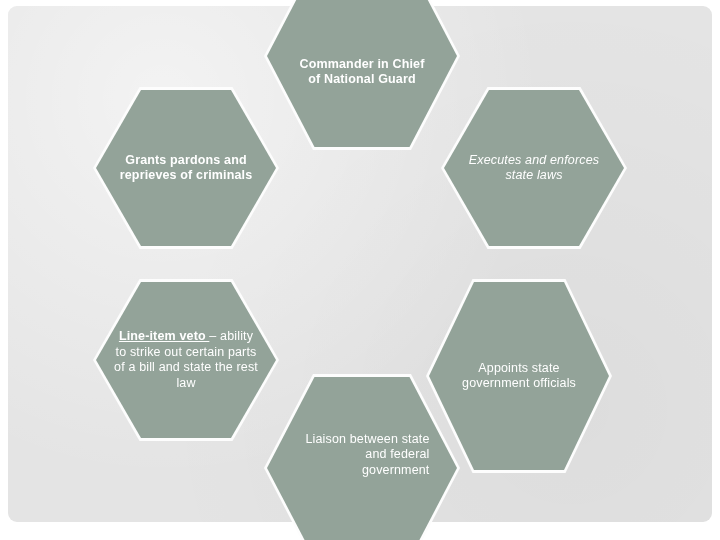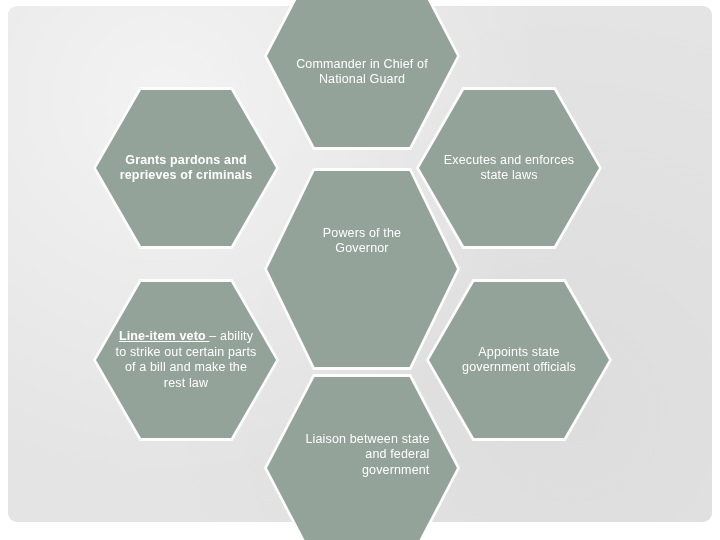--- a/index.html
+++ b/index.html
@@ -88,49 +88,44 @@
 </style>
 </head>
 <body>
 
 <div id="slide"></div>
 
 <div id="diagram">
 
   <div class="hex-wrap" style="left:272px; top:-32px; width:196px; height:188px;">
     <div class="hex">
-      <div class="hex-label" style="padding-top:32px;">Commander in Chief of National Guard</div>
+      <div class="hex-label" style="padding-top:32px;font-weight:bold;">Commander in Chief of National Guard</div>
     </div>
   </div>
 
   <div class="hex-wrap" style="left:101px; top:93px; width:186px; height:162px;font-weight:bold;">
     <div class="hex">
       <div class="hex-label">Grants pardons and reprieves of criminals</div>
     </div>
   </div>
 
-  <div class="hex-wrap" style="left:424px; top:93px; width:186px; height:162px;">
+  <div class="hex-wrap" style="left:449px; top:93px; width:186px; height:162px;font-style:italic;">
     <div class="hex">
       <div class="hex-label">Executes  and enforces state laws</div>
     </div>
   </div>
 
-  <div class="hex-wrap" style="left:272px; top:174px; width:196px; height:202px;">
+
+  <div class="hex-wrap" style="left:101px; top:285px; width:186px; height:162px;">
     <div class="hex">
-      <div class="hex-label" style="margin-bottom:56px;">Powers of the Governor</div>
+      <div class="hex-label" style="max-width:145px;"><span class="term">Line-item  veto </span><span>– ability to strike out certain parts of a bill and state the rest law</span></div>
     </div>
   </div>
 
-  <div class="hex-wrap" style="left:101px; top:285px; width:186px; height:162px;">
-    <div class="hex">
-      <div class="hex-label" style="max-width:145px;"><span class="term">Line-item  veto </span><span>– ability to strike out certain parts of a bill and make the rest law</span></div>
-    </div>
-  </div>
-
-  <div class="hex-wrap" style="left:434px; top:285px; width:186px; height:162px;">
+  <div class="hex-wrap" style="left:434px; top:285px; width:186px; height:194px;">
     <div class="hex">
       <div class="hex-label">Appoints state government officials</div>
     </div>
   </div>
 
   <div class="hex-wrap" style="left:272px; top:380px; width:196px; height:188px;">
     <div class="hex">
       <div class="hex-label" style="margin-bottom:26px;text-align:right;">Liaison between state and federal government</div>
     </div>
   </div>

